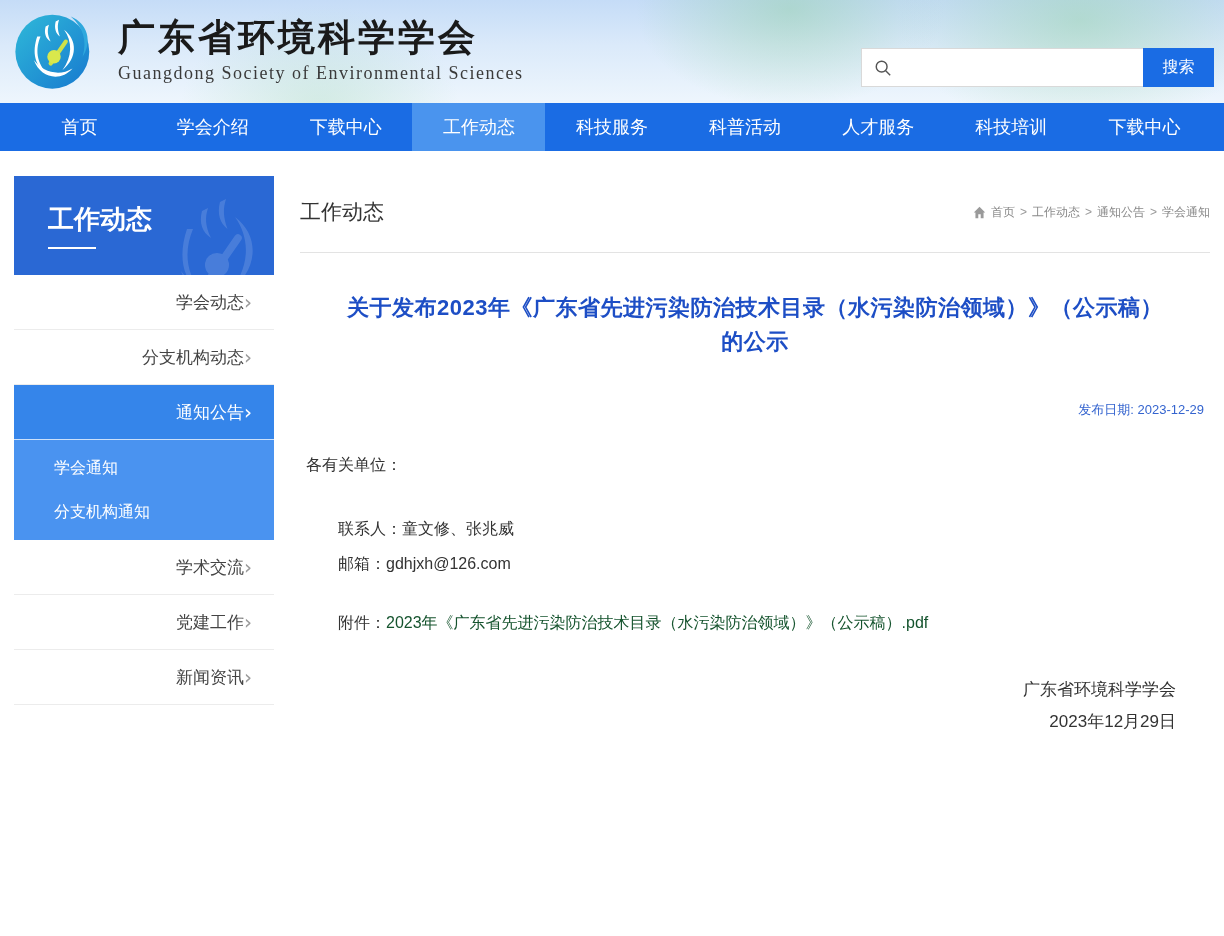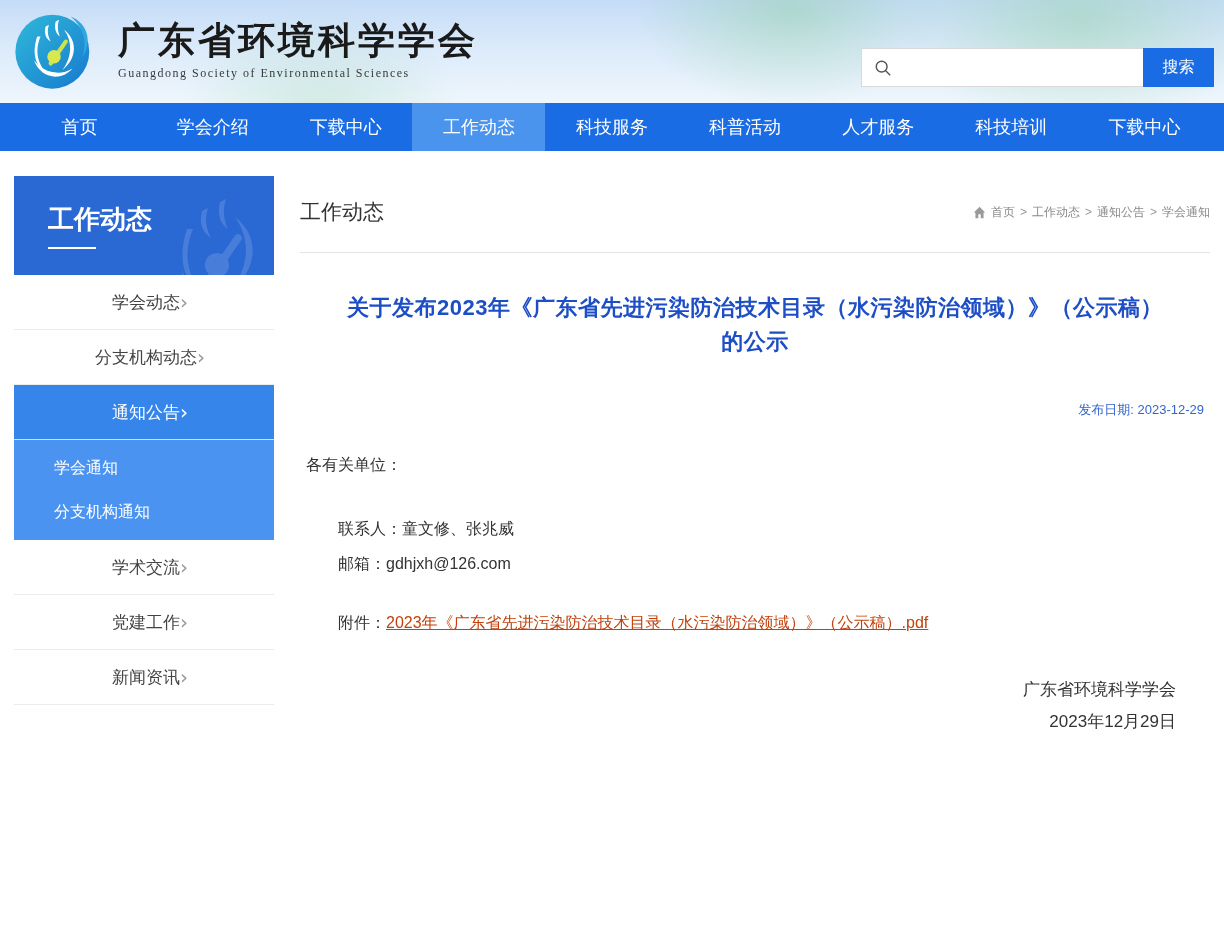--- a/index.html
+++ b/index.html
@@ -30,21 +30,21 @@
   .brand-title {
     font-family: "Liberation Serif", "DejaVu Serif", serif;
     font-size: 37px;
     font-weight: 700;
     color: #1a1a1a;
     letter-spacing: 3px;
     line-height: 1.2;
   }
   .brand-subtitle {
     font-family: "Liberation Serif", "DejaVu Serif", serif;
-    font-size: 12px;
+    font-size: 18px;
     color: #3a3a3a;
     letter-spacing: 1.5px;
     margin-top: 3px;
   }
   .search-area {
     position: absolute;
     right: 10px;
     top: 28px;
     display: flex;
     width: 353px;
@@ -134,21 +134,21 @@
     display: block;
     width: 48px;
     height: 2px;
     background: #fff;
     margin-top: 10px;
   }
   .side-item {
     height: 55px;
     display: flex;
     align-items: center;
-    justify-content: center;
+    justify-content: flex-end;
     padding: 0 22px 0 34px;
     font-size: 17px;
     color: #444;
     border-bottom: 1px solid #ececec;
     cursor: pointer;
     background: #fff;
   }
   .side-item .chev {
     font-size: 20px;
     color: #9b9b9b;
@@ -218,22 +218,21 @@
   .article-body .para { text-indent: 2em; }
   .contact-block { margin-top: 28px; font-size: 16px; line-height: 35px; color: #333; }
   .contact-block p { text-indent: 2em; }
   .attachment-row {
     margin-top: 32px;
     font-size: 16px;
     text-indent: 2em;
     color: #333;
   }
   .attachment-row a {
-    color: #c2410c;
-    text-decoration: underline;
+    color: #14532d;
     cursor: pointer;
   }
   .signature { margin-top: 40px; text-align: right; font-size: 17px; color: #333; line-height: 32px; padding-right: 28px; }
 </style>
 </head>
 <body>
 
 <header class="site-header">
   <div class="brand">
     <svg class="logo" viewBox="0 0 100 100">

